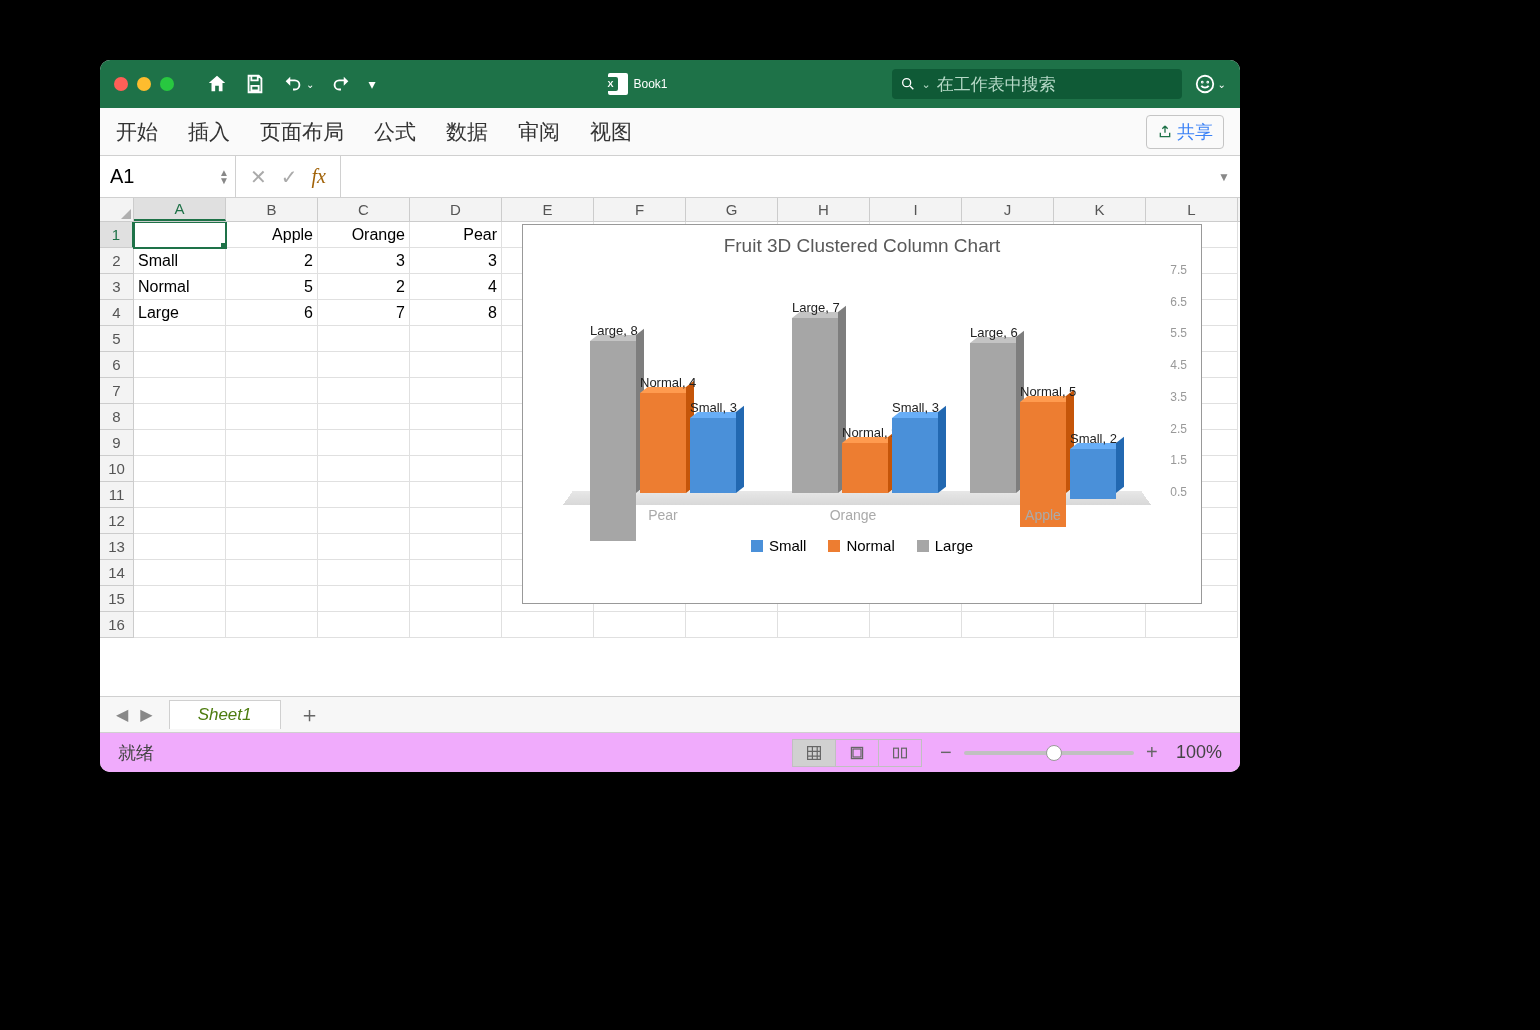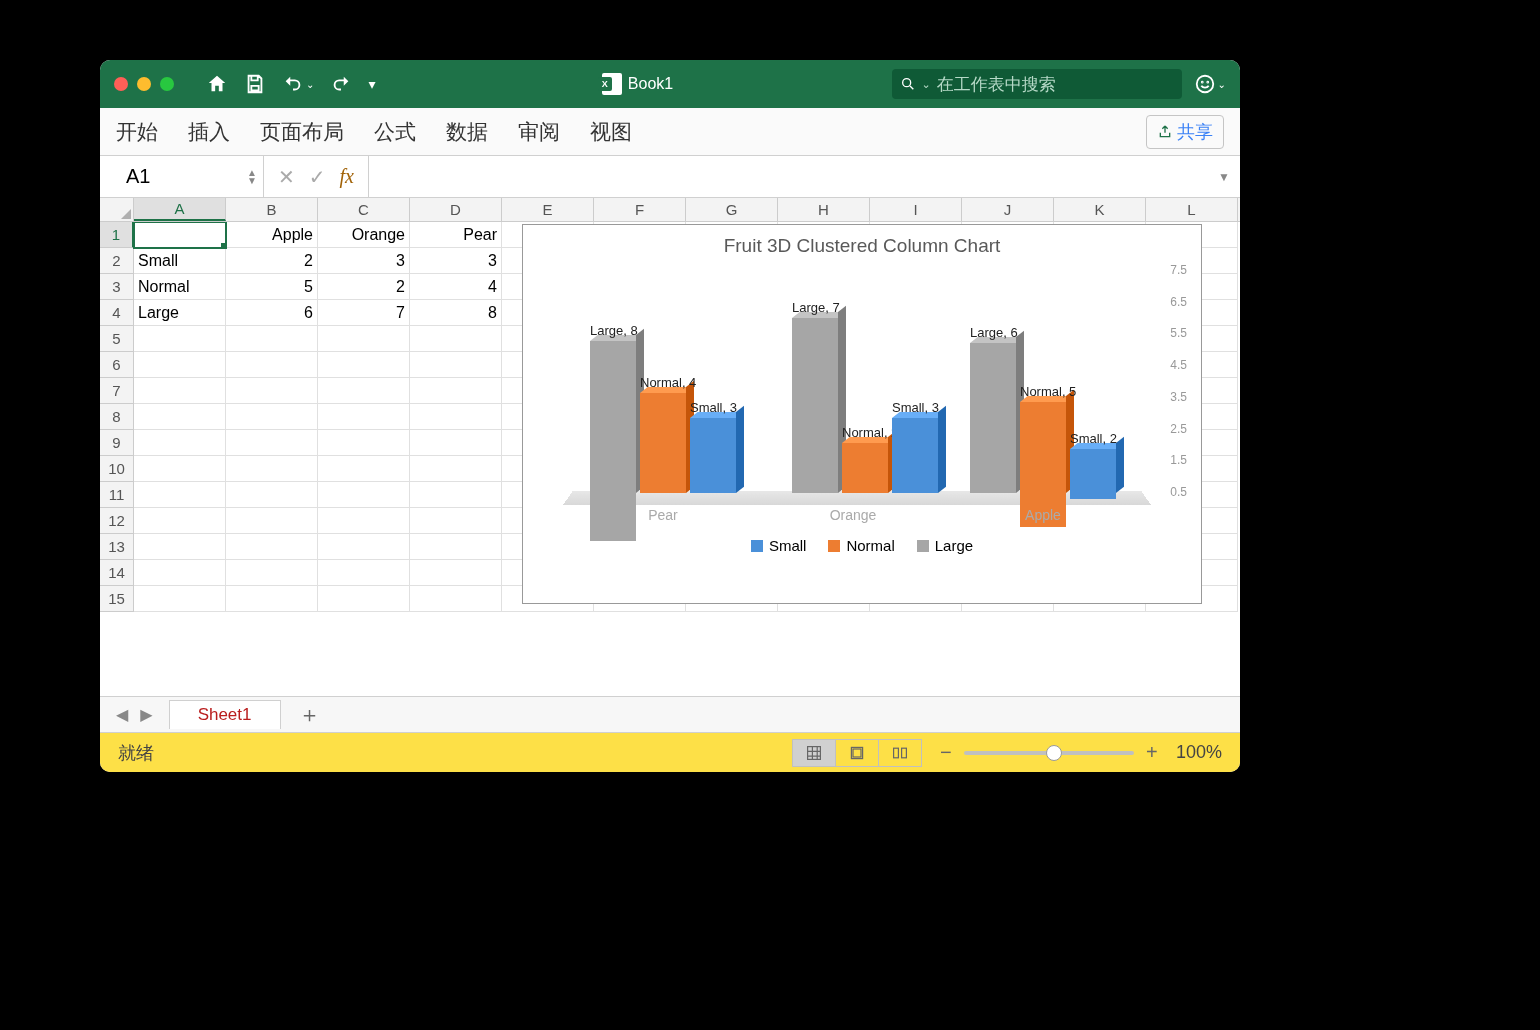--- a/index.html
+++ b/index.html
@@ -6,35 +6,35 @@
   body { background: #000; width: 1340px; height: 900px; padding: 60px 100px; }
   .window { width: 1140px; height: 712px; background: #fff; border-radius: 10px; overflow: hidden; box-shadow: 0 10px 40px rgba(0,0,0,0.5); display: flex; flex-direction: column; }
   
   .titlebar { background: #1e7248; height: 48px; display: flex; align-items: center; padding: 0 14px; color: #fff; }
   .traffic { display: flex; gap: 9px; margin-right: 24px; }
   .tl { width: 14px; height: 14px; border-radius: 50%; }
   .tl.red { background: #ff5f57; } .tl.yellow { background: #febc2e; } .tl.green { background: #28c840; }
   .tb-icon { color: #fff; margin: 0 8px; display: inline-flex; align-items: center; cursor: pointer; }
   .tb-icon svg { width: 22px; height: 22px; fill: #fff; }
   .chev { font-size: 10px; margin-left: 2px; }
-  .title-center { flex: 1; display: flex; align-items: center; justify-content: center; font-size: 16px; gap: 6px; }
+  .title-center { flex: 1; display: flex; align-items: center; justify-content: center; font-size: 12px; gap: 6px; }
   .excel-doc-icon { width: 20px; height: 22px; background: #fff; border-radius: 2px; position: relative; }
   .excel-doc-icon::before { content:"X"; position:absolute; left:-4px; top:4px; width:14px; height:14px; background:#1e7248; color:#fff; font-size:9px; font-weight:bold; display:flex; align-items:center; justify-content:center; border-radius:2px;}
   .searchbox { background: #0f5a36; border-radius: 4px; height: 30px; width: 290px; display: flex; align-items: center; padding: 0 8px; color: #b6d9c7; font-size: 17px; }
   .searchbox svg { width: 16px; height: 16px; fill: #fff; margin-right: 6px; }
   .smile { margin-left: 12px; display:flex; align-items:center; }
   .smile svg { width: 22px; height: 22px; fill: none; stroke: #fff; stroke-width: 2; }
   
   .ribbon { background: #fafafa; border-bottom: 1px solid #d0d0d0; height: 48px; display: flex; align-items: center; padding: 0 16px; }
   .rtab { font-size: 21px; color: #333; margin-right: 30px; cursor: pointer; }
   .share-btn { margin-left: auto; border: 1px solid #c5c5c5; border-radius: 4px; padding: 4px 10px; display: flex; align-items: center; gap: 4px; color: #3b82f6; font-size: 18px; cursor:pointer;}
   .share-btn svg { width:16px; height:16px; stroke:#1e7248; fill:none; stroke-width:2;}
   
   .formulabar { height: 42px; border-bottom: 1px solid #d0d0d0; display: flex; align-items: stretch; }
-  .namebox { width: 164px; border-right: 1px solid #d0d0d0; display: flex; align-items: center; padding: 0 26px; font-size: 20px; position:relative;}
+  .namebox { width: 136px; border-right: 1px solid #d0d0d0; display: flex; align-items: center; padding: 0 10px; font-size: 20px; position:relative;}
   .namebox .spinner { position:absolute; right:6px; display:flex; flex-direction:column; font-size:10px; color:#888; line-height:8px;}
   .fx-controls { display:flex; align-items:center; padding: 0 14px; gap: 14px; color:#aaa; border-right:1px solid #d0d0d0;}
   .fx-controls span { font-size:20px; }
   .fx-label { font-style: italic; font-family: Liberation Serif, serif; font-size: 20px; color:#a16207;text-align:center; }
   .formula-input { flex:1; padding: 0 10px; display:flex; align-items:center; font-size:18px; position:relative;}
   .formula-input .expand { position:absolute; right:10px; color:#888; font-size:12px;}
   
   .gridwrap { flex:1; display:flex; flex-direction:column; overflow:hidden; position:relative; background:#fff;}
   .colheaders { display:flex; height:24px; background:#f3f3f3; border-bottom:1px solid #ccc; font-size:15px; color:#555;}
   .rowhead-corner { width:34px; border-right:1px solid #ccc; background:#f3f3f3; position:relative;}
@@ -61,24 +61,24 @@
   .bar3d .side { position:absolute; right:-8px; top:-6px; width:8px; height:calc(100% + 6px); background:var(--cd); transform:skewY(-38deg); transform-origin:top left;}
   .bar3d .top { position:absolute; top:-6px; left:0; width:100%; height:6px; background:var(--cl); transform:skewX(-52deg); transform-origin:bottom left;}
   .bar3d .lbl { position:absolute; top:-18px; left:0; width:120%; font-size:13px; color:#222; white-space:nowrap;}
   .xcat { position:absolute; bottom:0; font-size:14px; color:#aaa; width:180px; text-align:center;}
   .legend { display:flex; justify-content:center; gap:22px; font-size:15px; margin-top:14px;}
   .legend span { display:flex; align-items:center; gap:6px;}
   .sw { width:12px; height:12px;}
   
   .sheettabs { height:36px; background:#f7f7f7; border-top:1px solid #d0d0d0; display:flex; align-items:center; padding:0 10px;}
   .navarr { color:#888; font-size:16px; padding:0 6px; cursor:pointer;}
-  .sheet-tab { background:#fff; border:1px solid #d0d0d0; border-bottom:none; padding:4px 28px; font-size:17px; color:#b91c1c; margin-left:10px; cursor:pointer;}
+  .sheet-tab { background:#fff; border:1px solid #d0d0d0; border-bottom:none; padding:4px 28px; font-size:17px; color:#4d7c0f; margin-left:10px; cursor:pointer;font-style:italic;}
   .addsheet { margin-left:18px; font-size:22px; color:#666; cursor:pointer;}
   
-  .statusbar { height:40px; background:#fde047; border-top:1px solid #d0d0d0; display:flex; align-items:center; padding:0 18px; font-size:18px; color:#444;}
+  .statusbar { height:40px; background:#f0abfc; border-top:1px solid #d0d0d0; display:flex; align-items:center; padding:0 18px; font-size:18px; color:#444;}
   .viewbtns { margin-left:auto; display:flex; gap:0;}
   .vb { width:44px; height:28px; border:1px solid #c0c0c0; display:flex; align-items:center; justify-content:center; margin-left:-1px; cursor:pointer;}
   .vb.active { background:#d0d0d0;}
   .vb svg { width:16px; height:16px; stroke:#666; fill:none; stroke-width:1.5;}
   .zoom { display:flex; align-items:center; margin:0 16px; gap:10px;}
   .slider { width:170px; height:4px; background:#c0c0c0; position:relative; border-radius:2px;}
   .slider .knob { position:absolute; left:48%; top:-6px; width:16px; height:16px; background:#fff; border:1px solid #999; border-radius:50%;}
   .zm { font-size:20px; color:#666; cursor:pointer; width:16px; text-align:center;}
 </style>
 </head>
@@ -384,20 +384,35 @@
           <div class="cell"></div>
           <div class="cell"></div>
           <div class="cell"></div>
           <div class="cell"></div>
           <div class="cell"></div>
           <div class="cell"></div>
           <div class="cell"></div>
         </div>
         <div class="row">
           <div class="rowh">15</div>
+          <div class="cell"></div>
+          <div class="cell"></div>
+          <div class="cell"></div>
+          <div class="cell"></div>
+          <div class="cell"></div>
+          <div class="cell"></div>
+          <div class="cell"></div>
+          <div class="cell"></div>
+          <div class="cell"></div>
+          <div class="cell"></div>
+          <div class="cell"></div>
+          <div class="cell"></div>
+        </div>
+        <div class="row">
+          <div class="rowh">16</div>
           <div class="cell"></div>
           <div class="cell"></div>
           <div class="cell"></div>
           <div class="cell"></div>
           <div class="cell"></div>
           <div class="cell"></div>
           <div class="cell"></div>
           <div class="cell"></div>
           <div class="cell"></div>
           <div class="cell"></div>

